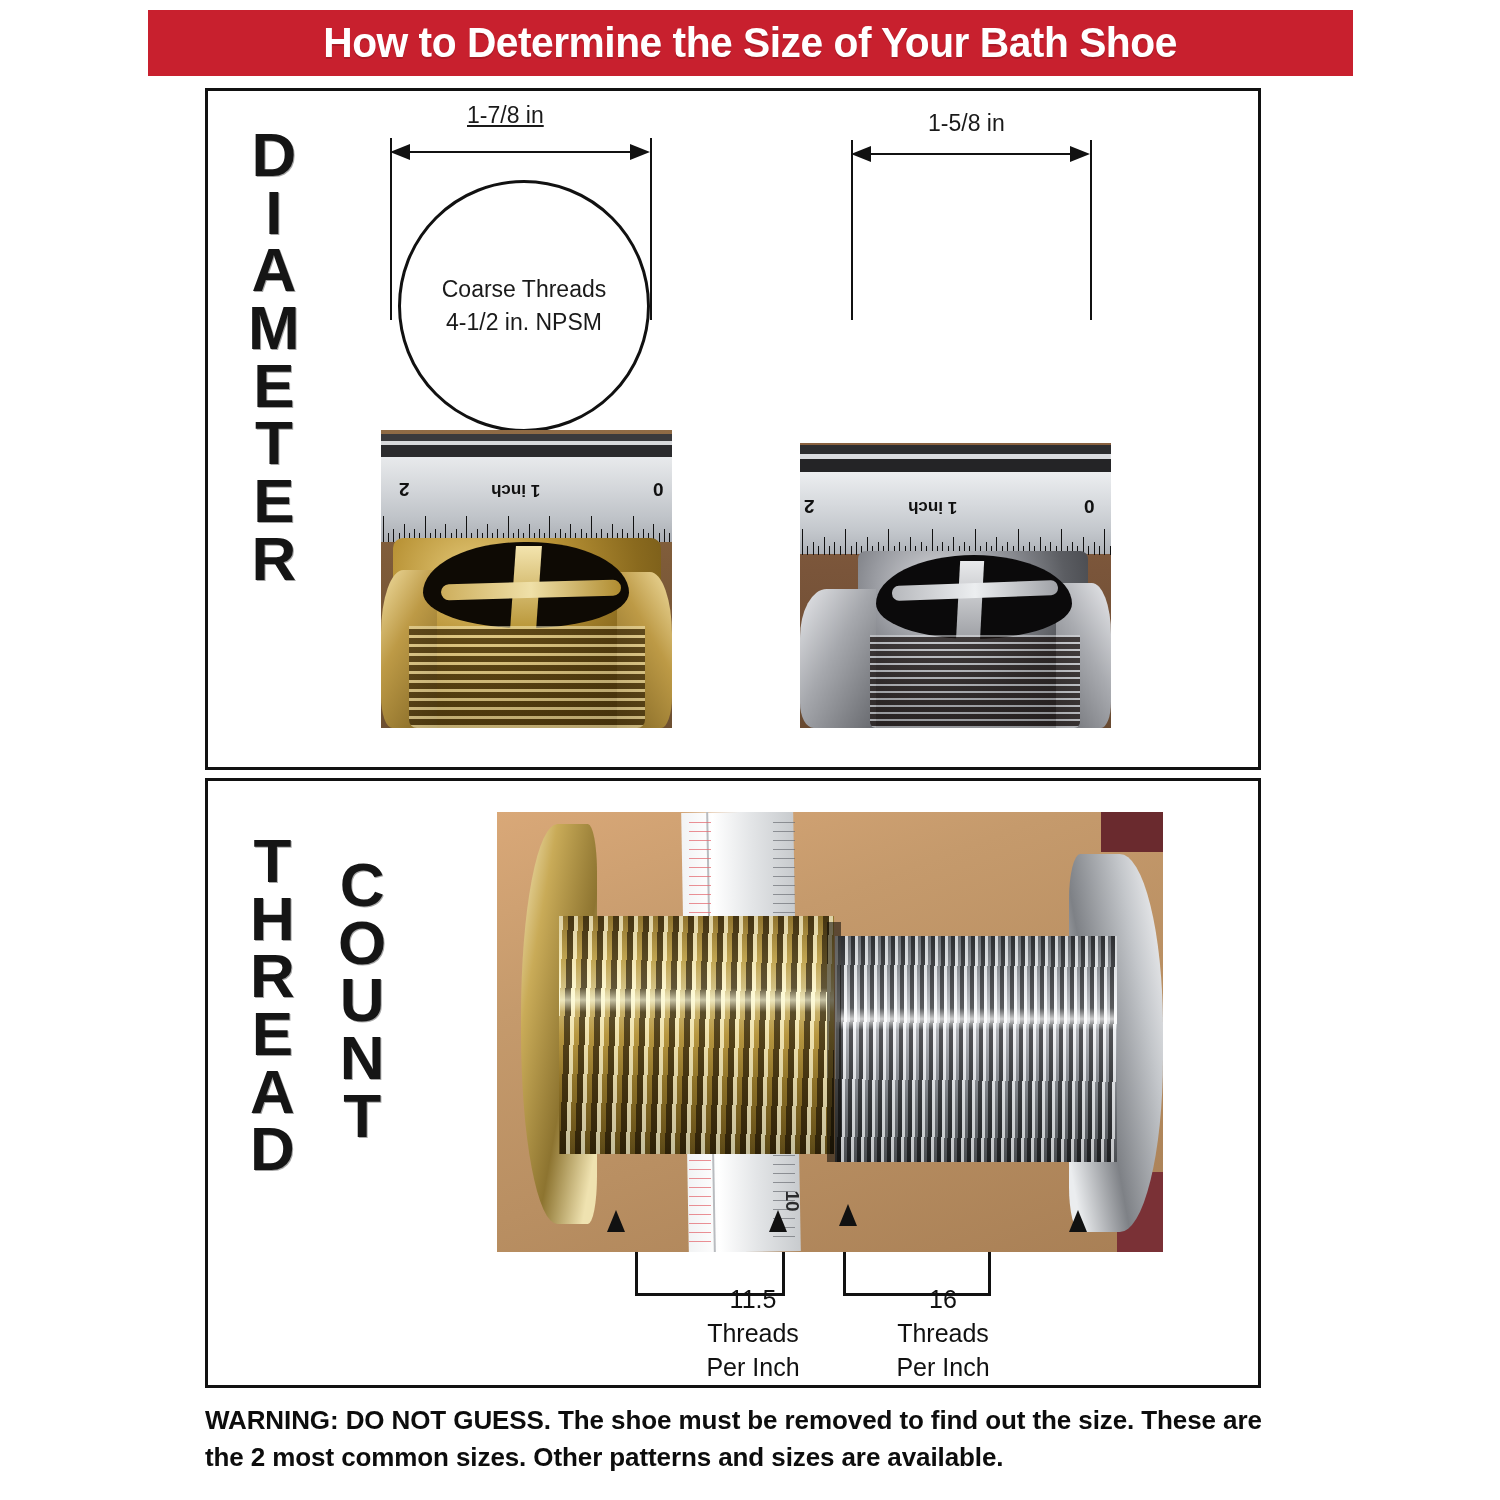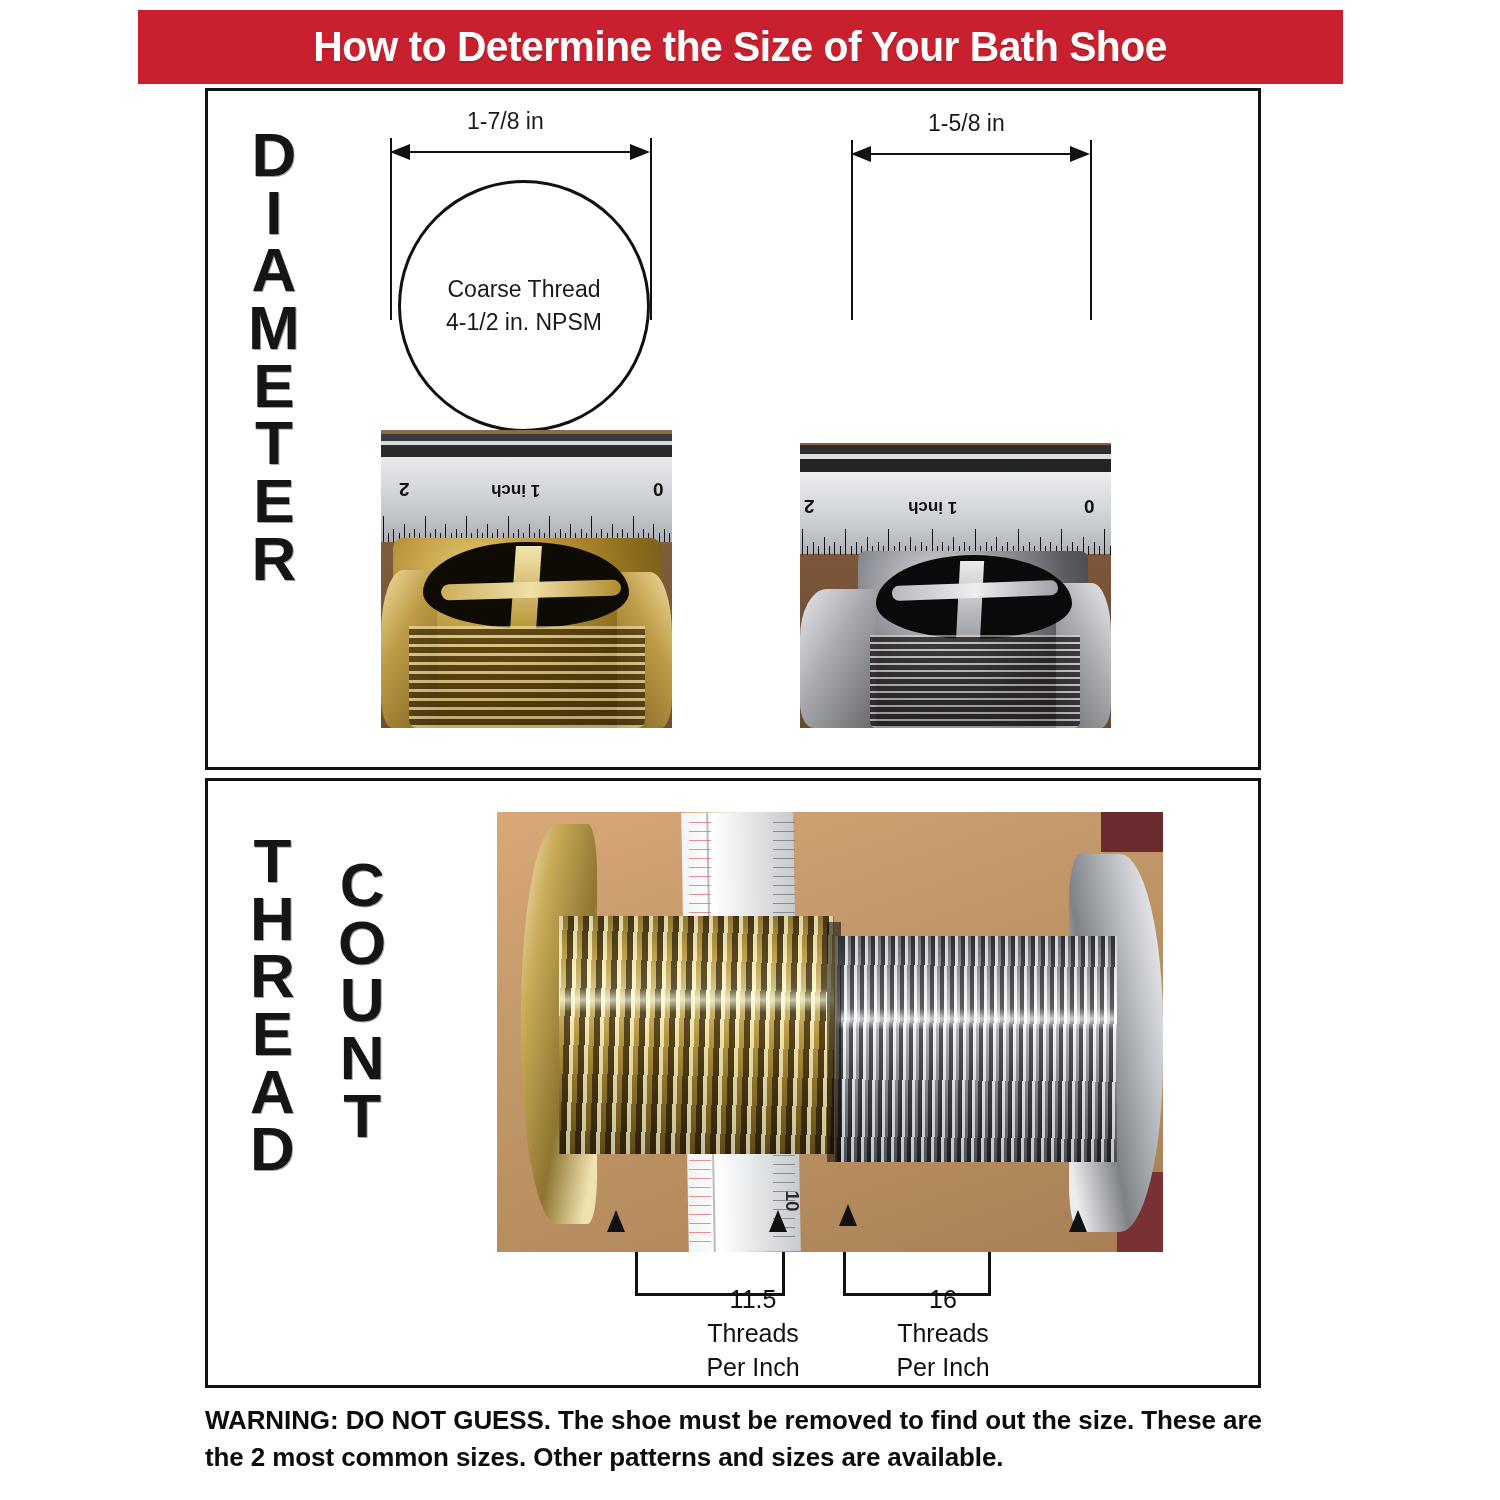--- a/index.html
+++ b/index.html
@@ -8,21 +8,21 @@
     background:#ffffff;
     font-family:"Liberation Sans",sans-serif;
     position:relative;
     overflow:hidden;
   }
   .stage{position:absolute;left:0;top:0;width:1500px;height:1500px;}
   .abs{position:absolute;}
 
   
   #header-banner{
-    left:138px;top:10px;width:1205px;height:74px;
+    left:148px;top:10px;width:1205px;height:66px;
     background:#c8202e;
     display:flex;align-items:center;justify-content:center;
   }
   #header-title{
     color:#ffffff;
     font-size:42px;
     font-weight:bold;
     letter-spacing:-0.5px;
     white-space:nowrap;
     transform:scaleX(0.97);
@@ -103,29 +103,29 @@
     <span>D</span>
     <span>I</span>
     <span>A</span>
     <span>M</span>
     <span>E</span>
     <span>T</span>
     <span>E</span>
     <span>R</span>
   </div>
 
-  <div class="abs dimtext" style="left:467px;top:108px;">1-7/8 in</div>
+  <div class="abs dimtext" style="left:467px;top:102px;text-decoration:underline;">1-7/8 in</div>
   <div class="abs extline" style="left:390px;top:138px;height:182px;"></div>
   <div class="abs extline" style="left:650px;top:138px;height:182px;"></div>
   <div class="abs dimline" style="left:398px;top:151px;width:246px;"></div>
   <div class="abs arrowL" style="left:390px;top:144px;"></div>
   <div class="abs arrowR" style="left:630px;top:144px;"></div>
 
   <div class="abs thread-circle" style="left:398px;top:180px;width:246px;height:246px;">
-    <div class="line">Coarse Thread</div>
+    <div class="line">Coarse Threads</div>
     <div class="line">4-1/2 in. NPSM</div>
   </div>
 
   <div class="abs dimtext" style="left:928px;top:110px;">1-5/8 in</div>
   <div class="abs extline" style="left:851px;top:140px;height:180px;"></div>
   <div class="abs extline" style="left:1090px;top:140px;height:180px;"></div>
   <div class="abs dimline" style="left:859px;top:153px;width:225px;"></div>
   <div class="abs arrowL" style="left:851px;top:146px;"></div>
   <div class="abs arrowR" style="left:1070px;top:146px;"></div>
 

